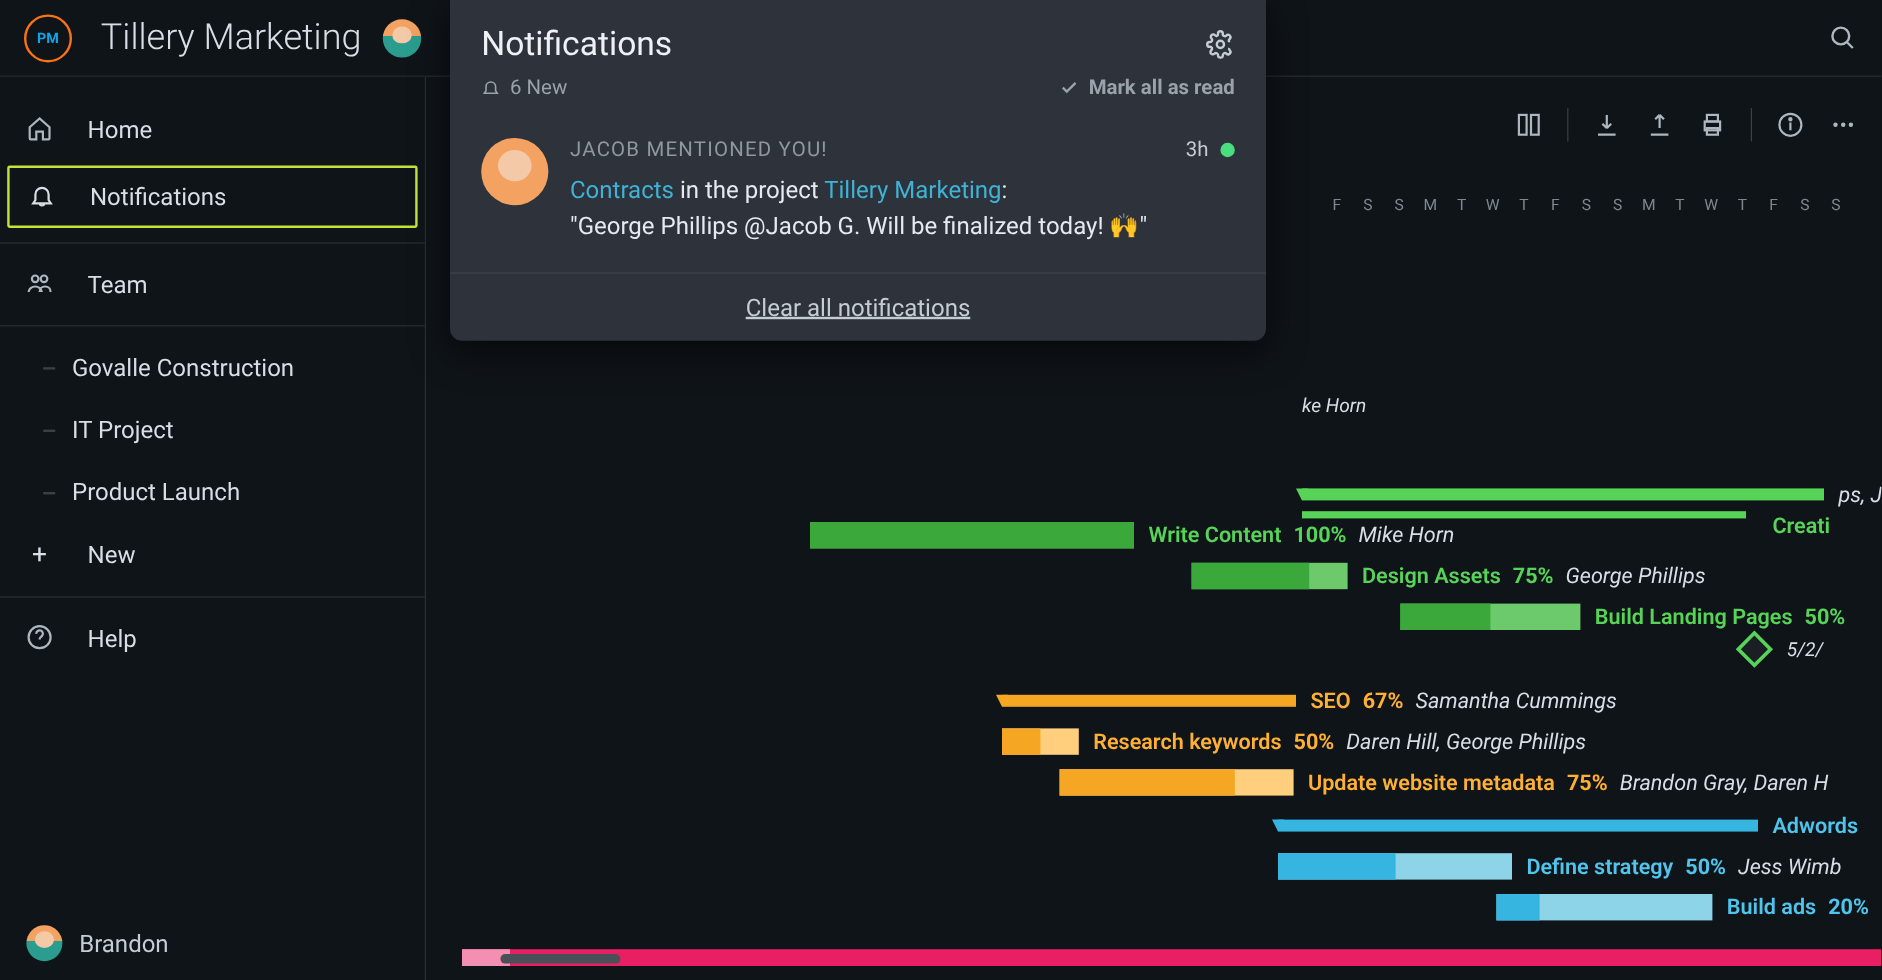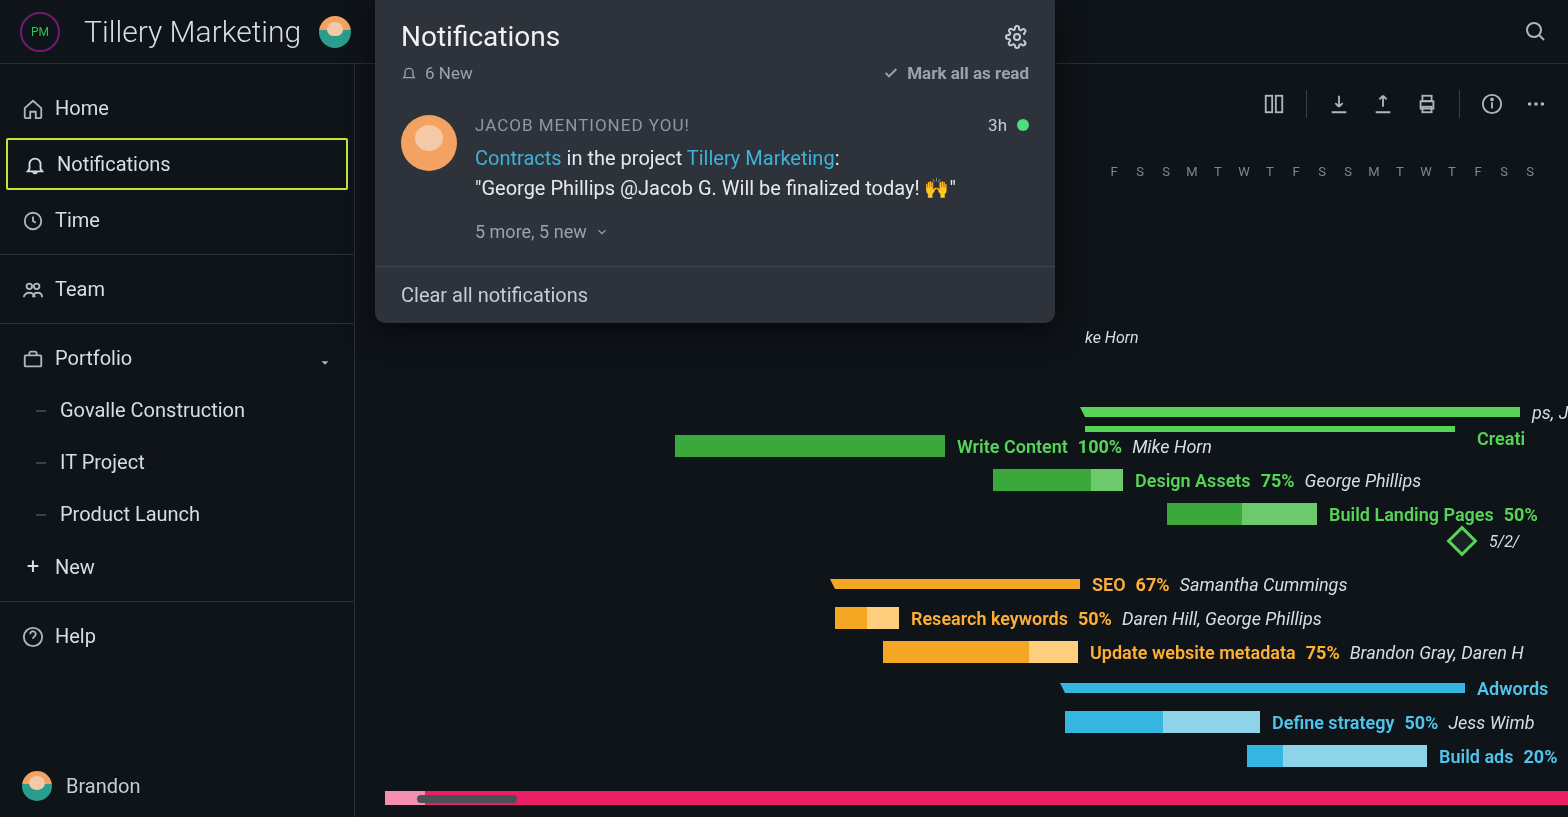--- a/index.html
+++ b/index.html
@@ -1,28 +1,28 @@
 <!DOCTYPE html>
 <html><head>
 <meta charset="utf-8">
 <style>
 * { box-sizing: border-box; margin: 0; padding: 0; }
 body { font-family: -apple-system, BlinkMacSystemFont, "Segoe UI", Roboto, sans-serif; background: #0f1419; color: #c5ccd4; width: 1568px; height: 817px; overflow: hidden; position: relative; }
 
 
 .top-header { height: 64px; display: flex; align-items: center; padding: 0 20px; border-bottom: 1px solid #2a2f36; }
-.logo { width: 40px; height: 40px; border-radius: 50%; border: 2px solid #701a75; display: flex; align-items: center; justify-content: center; font-size: 12px; font-weight: 400; color: #22c55e; }
+.logo { width: 40px; height: 40px; border-radius: 50%; border: 2px solid #f97316; display: flex; align-items: center; justify-content: center; font-size: 12px; font-weight: 700; color: #0ea5e9; }
 .project-title { font-size: 30px; font-weight: 300; margin-left: 24px; color: #d8dee5; }
 .top-avatar { width: 32px; height: 32px; border-radius: 50%; background: linear-gradient(#f4a261 45%, #2a9d8f 45%); margin-left: 18px; position: relative; }
 .top-avatar::after { content:""; position:absolute; top:6px; left:8px; width:16px; height:14px; background:#f4c9a8; border-radius:50% 50% 45% 45%; }
 .search-icon-top { margin-left: auto; cursor: pointer; }
 
 
 .sidebar { position: absolute; left: 0; top: 64px; width: 355px; bottom: 0; background: #0f1419; border-right: 1px solid #2a2f36; display: flex; flex-direction: column; padding-top: 18px; }
-.nav-item { display: flex; align-items: flex-end; gap: 11px; padding: 14px 22px; font-size: 20px; color: #d8dee5; cursor: pointer; }
+.nav-item { display: flex; align-items: flex-start; gap: 29px; padding: 14px 22px; font-size: 20px; color: #d8dee5; cursor: pointer; }
 .nav-item.active { border: 2px solid #c4e538; border-radius: 2px; margin: 4px 6px; padding: 12px 16px; }
 .nav-item .chev { margin-left: auto; }
 .sub-item { padding: 14px 22px 14px 60px; font-size: 20px; color: #d8dee5; cursor: pointer; position: relative; }
 .sub-item::before { content:""; position:absolute; left:36px; top:50%; width:10px; height:2px; background:#3a4048; }
 .nav-spacer { border-top: 1px solid #2a2f36; margin: 8px 0; }
 .user-footer { margin-top: auto; padding: 16px 22px; display: flex; align-items: center; gap: 14px; font-size: 20px; }
 .user-footer .av { width: 30px; height: 30px; border-radius: 50%; background: linear-gradient(#f4a261 45%, #2a9d8f 45%); position:relative; }
 .user-footer .av::after { content:""; position:absolute; top:5px; left:7px; width:16px; height:14px; background:#f4c9a8; border-radius:50%; }
 
 
@@ -82,21 +82,21 @@
 .popup-body { padding: 24px 26px; display: flex; gap: 18px; }
 .notif-av { width: 56px; height: 56px; border-radius: 50%; background: #f4a261; position: relative; flex-shrink: 0; }
 .notif-av::after { content:""; position:absolute; top:10px; left:14px; width:28px; height:26px; background:#f4c9a8; border-radius:50%; }
 .notif-content { flex: 1; }
 .notif-line1 { font-size: 17px; letter-spacing: 1px; color: #8f97a1; }
 .notif-meta { float: right; display: flex; align-items: center; gap: 10px; font-size: 17px; }
 .dot-green { width: 12px; height: 12px; border-radius: 50%; background: #4ade80; }
 .notif-line2 { font-size: 20px; line-height: 1.5; margin-top: 8px; color: #e5eaf0; }
 .notif-line2 .link { color: #3fb2d6; }
 .notif-more { margin-top: 18px; font-size: 18px; color: #9aa2ac; display: flex; align-items: center; gap: 8px; cursor: pointer; }
-.popup-foot { border-top: 1px solid #3e444c; padding: 16px 26px; text-align: left; font-size: 20px; color: #c5ccd4; cursor: pointer; }
+.popup-foot { border-top: 1px solid #3e444c; padding: 16px 26px; text-align: center; font-size: 20px; color: #c5ccd4; cursor: pointer; text-decoration: underline; }
 
 svg { display: block; }
 </style>
 </head>
 <body>
 
 <div class="top-header">
   <div class="logo">PM</div>
   <div class="project-title">Tillery Marketing</div>
   <div class="top-avatar"></div>
@@ -115,47 +115,30 @@
       </svg>
     <span>Home</span>
   </div>
   <div class="nav-item active">
     <svg width="22" height="22" viewBox="0 0 24 24" fill="none" stroke="#d8dee5" stroke-width="2">
         <path d="M18 16v-5a6 6 0 10-12 0v5l-2 3h16z"></path>
         <path d="M10 19a2 2 0 004 0"></path>
       </svg>
     <span>Notifications</span>
   </div>
-  <div class="nav-item">
-    <svg width="22" height="22" viewBox="0 0 24 24" fill="none" stroke="#aeb6bf" stroke-width="2">
-        <circle cx="12" cy="12" r="9"></circle>
-        <path d="M12 7v5l3 2"></path>
-      </svg>
-    <span>Time</span>
-  </div>
   <div class="nav-spacer"></div>
   <div class="nav-item">
     <svg width="22" height="22" viewBox="0 0 24 24" fill="none" stroke="#aeb6bf" stroke-width="2">
         <circle cx="8" cy="8" r="3"></circle>
         <circle cx="16" cy="8" r="3"></circle>
         <path d="M2 20c0-3 3-5 6-5s6 2 6 5M12 20c0-3 2-5 5-5s5 2 5 5"></path>
       </svg>
     <span>Team</span>
   </div>
   <div class="nav-spacer"></div>
-  <div class="nav-item">
-    <svg width="22" height="22" viewBox="0 0 24 24" fill="none" stroke="#aeb6bf" stroke-width="2">
-        <rect x="3" y="8" width="18" height="12" rx="1"></rect>
-        <path d="M8 8V6a2 2 0 012-2h4a2 2 0 012 2v2"></path>
-      </svg>
-    <span>Portfolio</span>
-    <svg class="chev" width="14" height="14" viewBox="0 0 24 24" fill="#aeb6bf">
-        <path d="M6 9l6 6 6-6z"></path>
-      </svg>
-  </div>
   <div class="sub-item">Govalle Construction</div>
   <div class="sub-item">IT Project</div>
   <div class="sub-item">Product Launch</div>
   <div class="nav-item">
     <span style="font-size:22px;width:22px;text-align:center">+</span>
     <span>New</span>
   </div>
   <div class="nav-spacer"></div>
   <div class="nav-item">
     <svg width="22" height="22" viewBox="0 0 24 24" fill="none" stroke="#aeb6bf" stroke-width="2">
@@ -372,22 +355,16 @@
         <span class="notif-meta">
           <span>3h</span>
           <span class="dot-green"></span>
         </span>
       </div>
       <div class="notif-line2">
         <span class="link">Contracts</span><span> in the project </span><span class="link">Tillery Marketing</span><span>:</span>
         <br>
         <span>"George Phillips @Jacob G. Will be finalized today! 🙌"</span>
       </div>
-      <div class="notif-more">
-        <span>5 more, 5 new</span>
-        <svg width="14" height="14" viewBox="0 0 24 24" fill="none" stroke="#9aa2ac" stroke-width="2">
-            <path d="M6 9l6 6 6-6"></path>
-          </svg>
-      </div>
     </div>
   </div>
   <div class="popup-foot">Clear all notifications</div>
 </div>
 
 </body></html>

